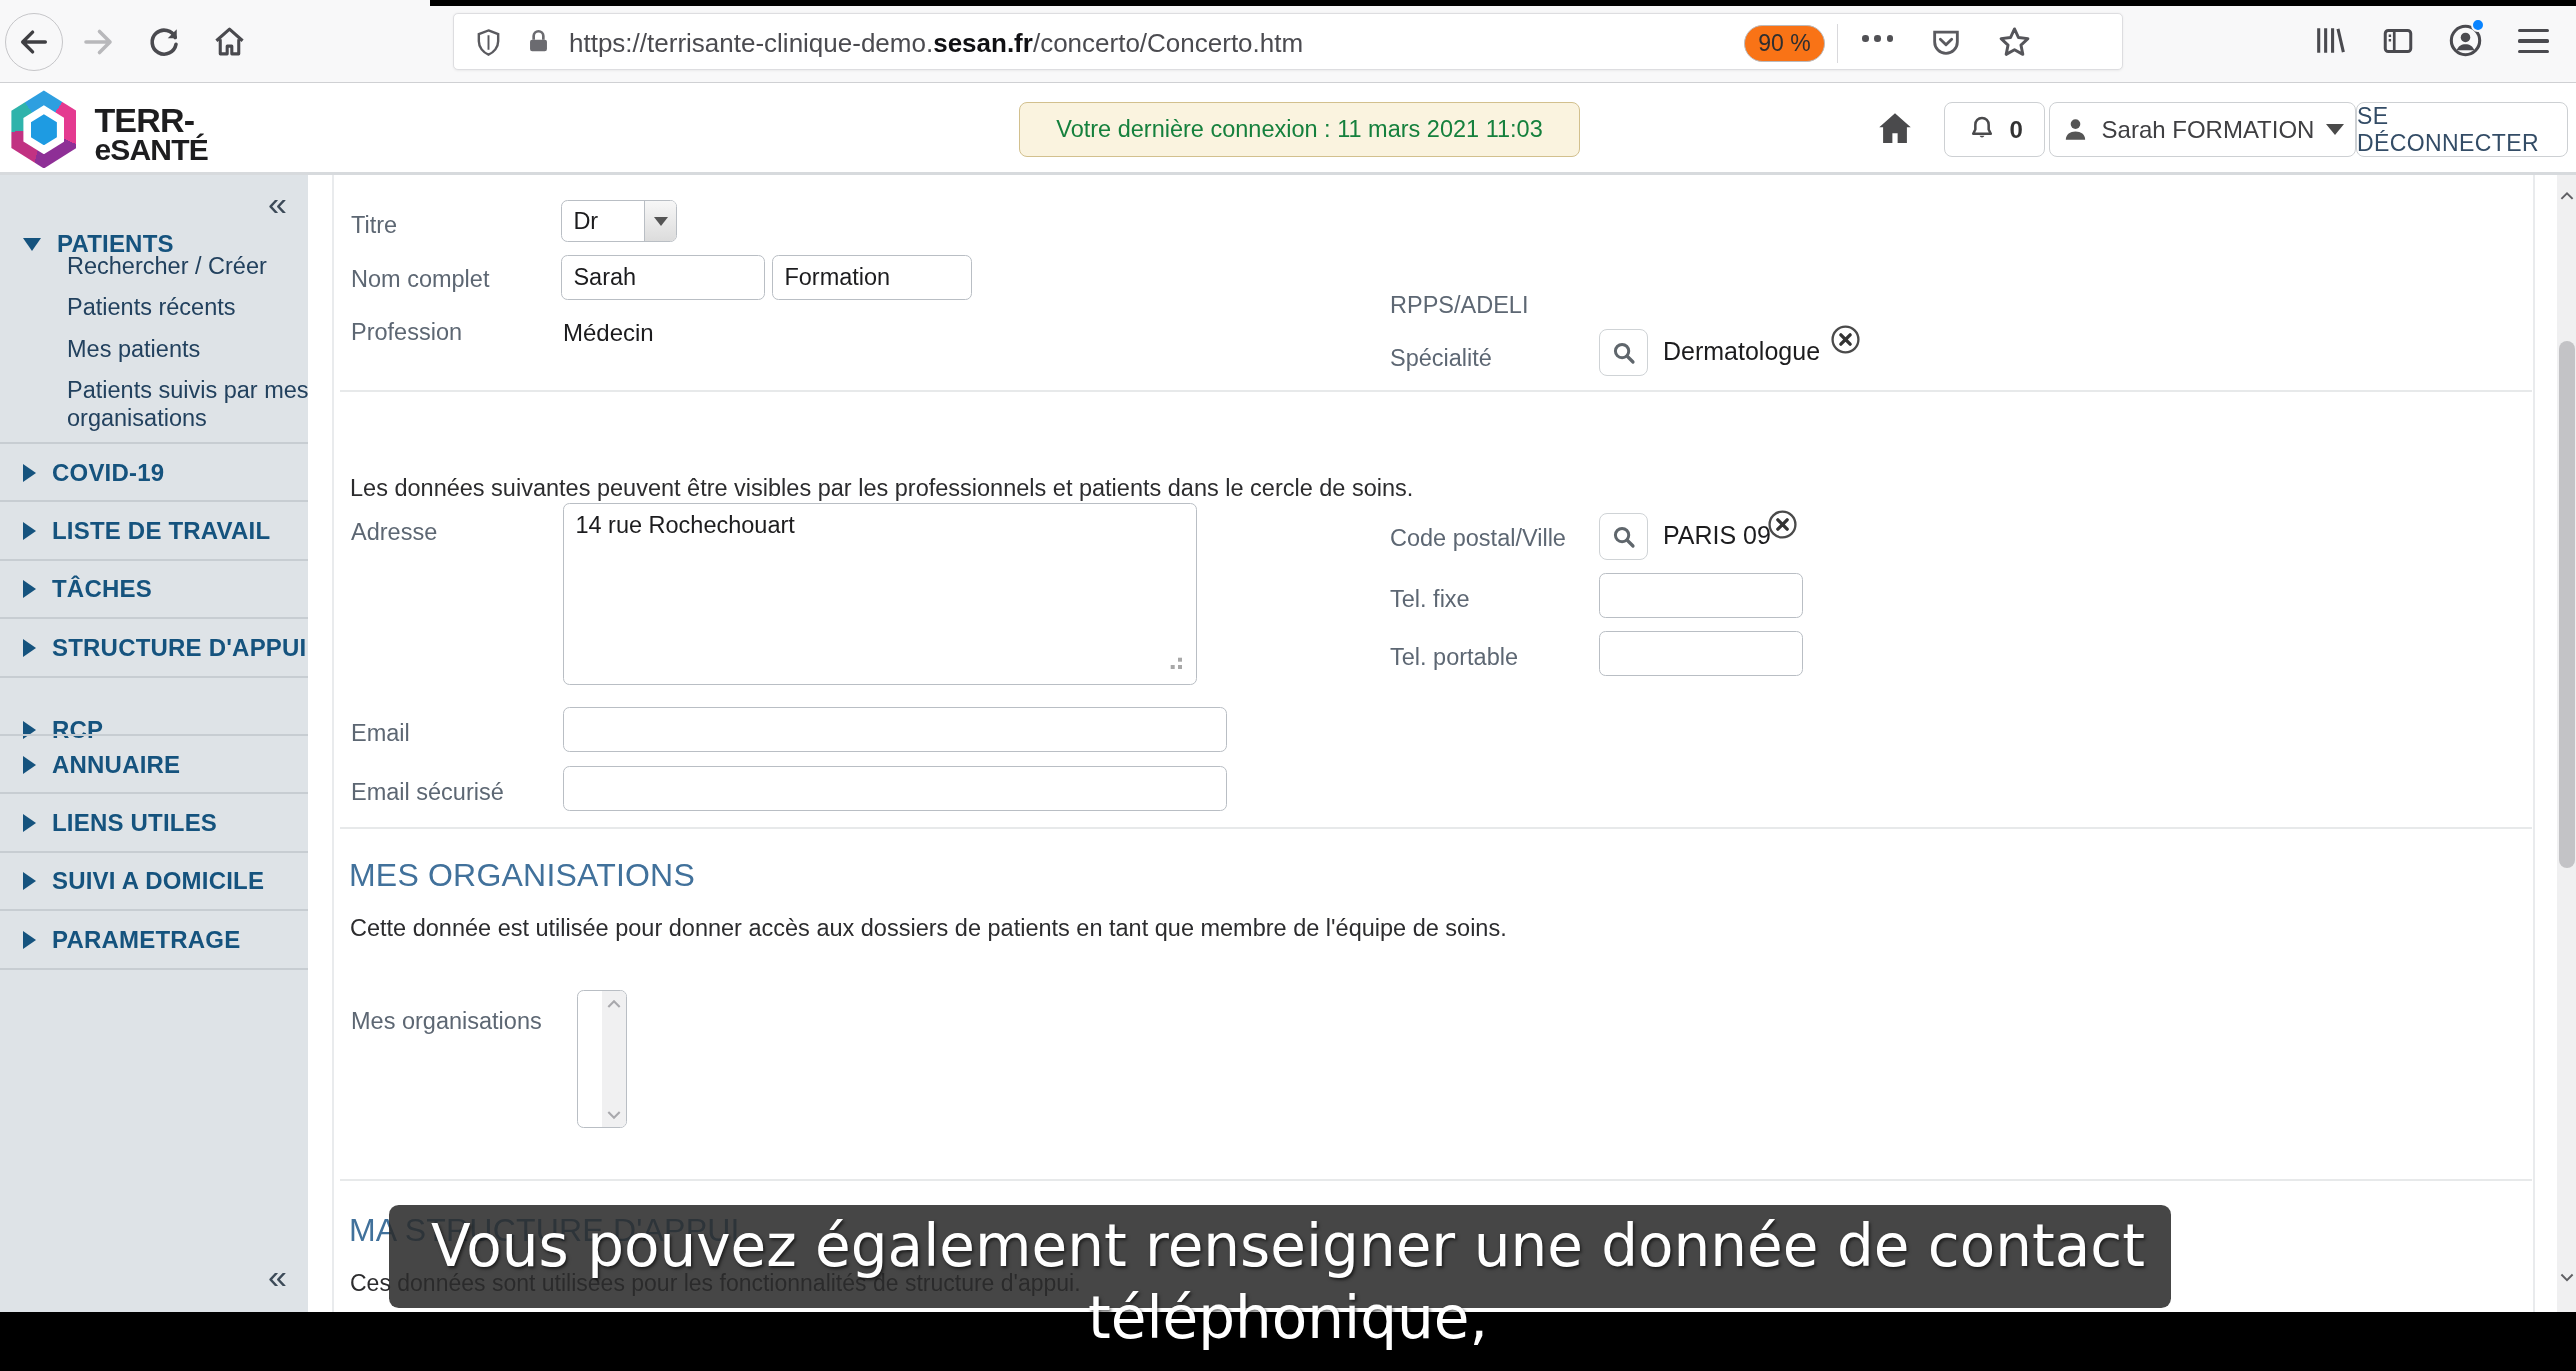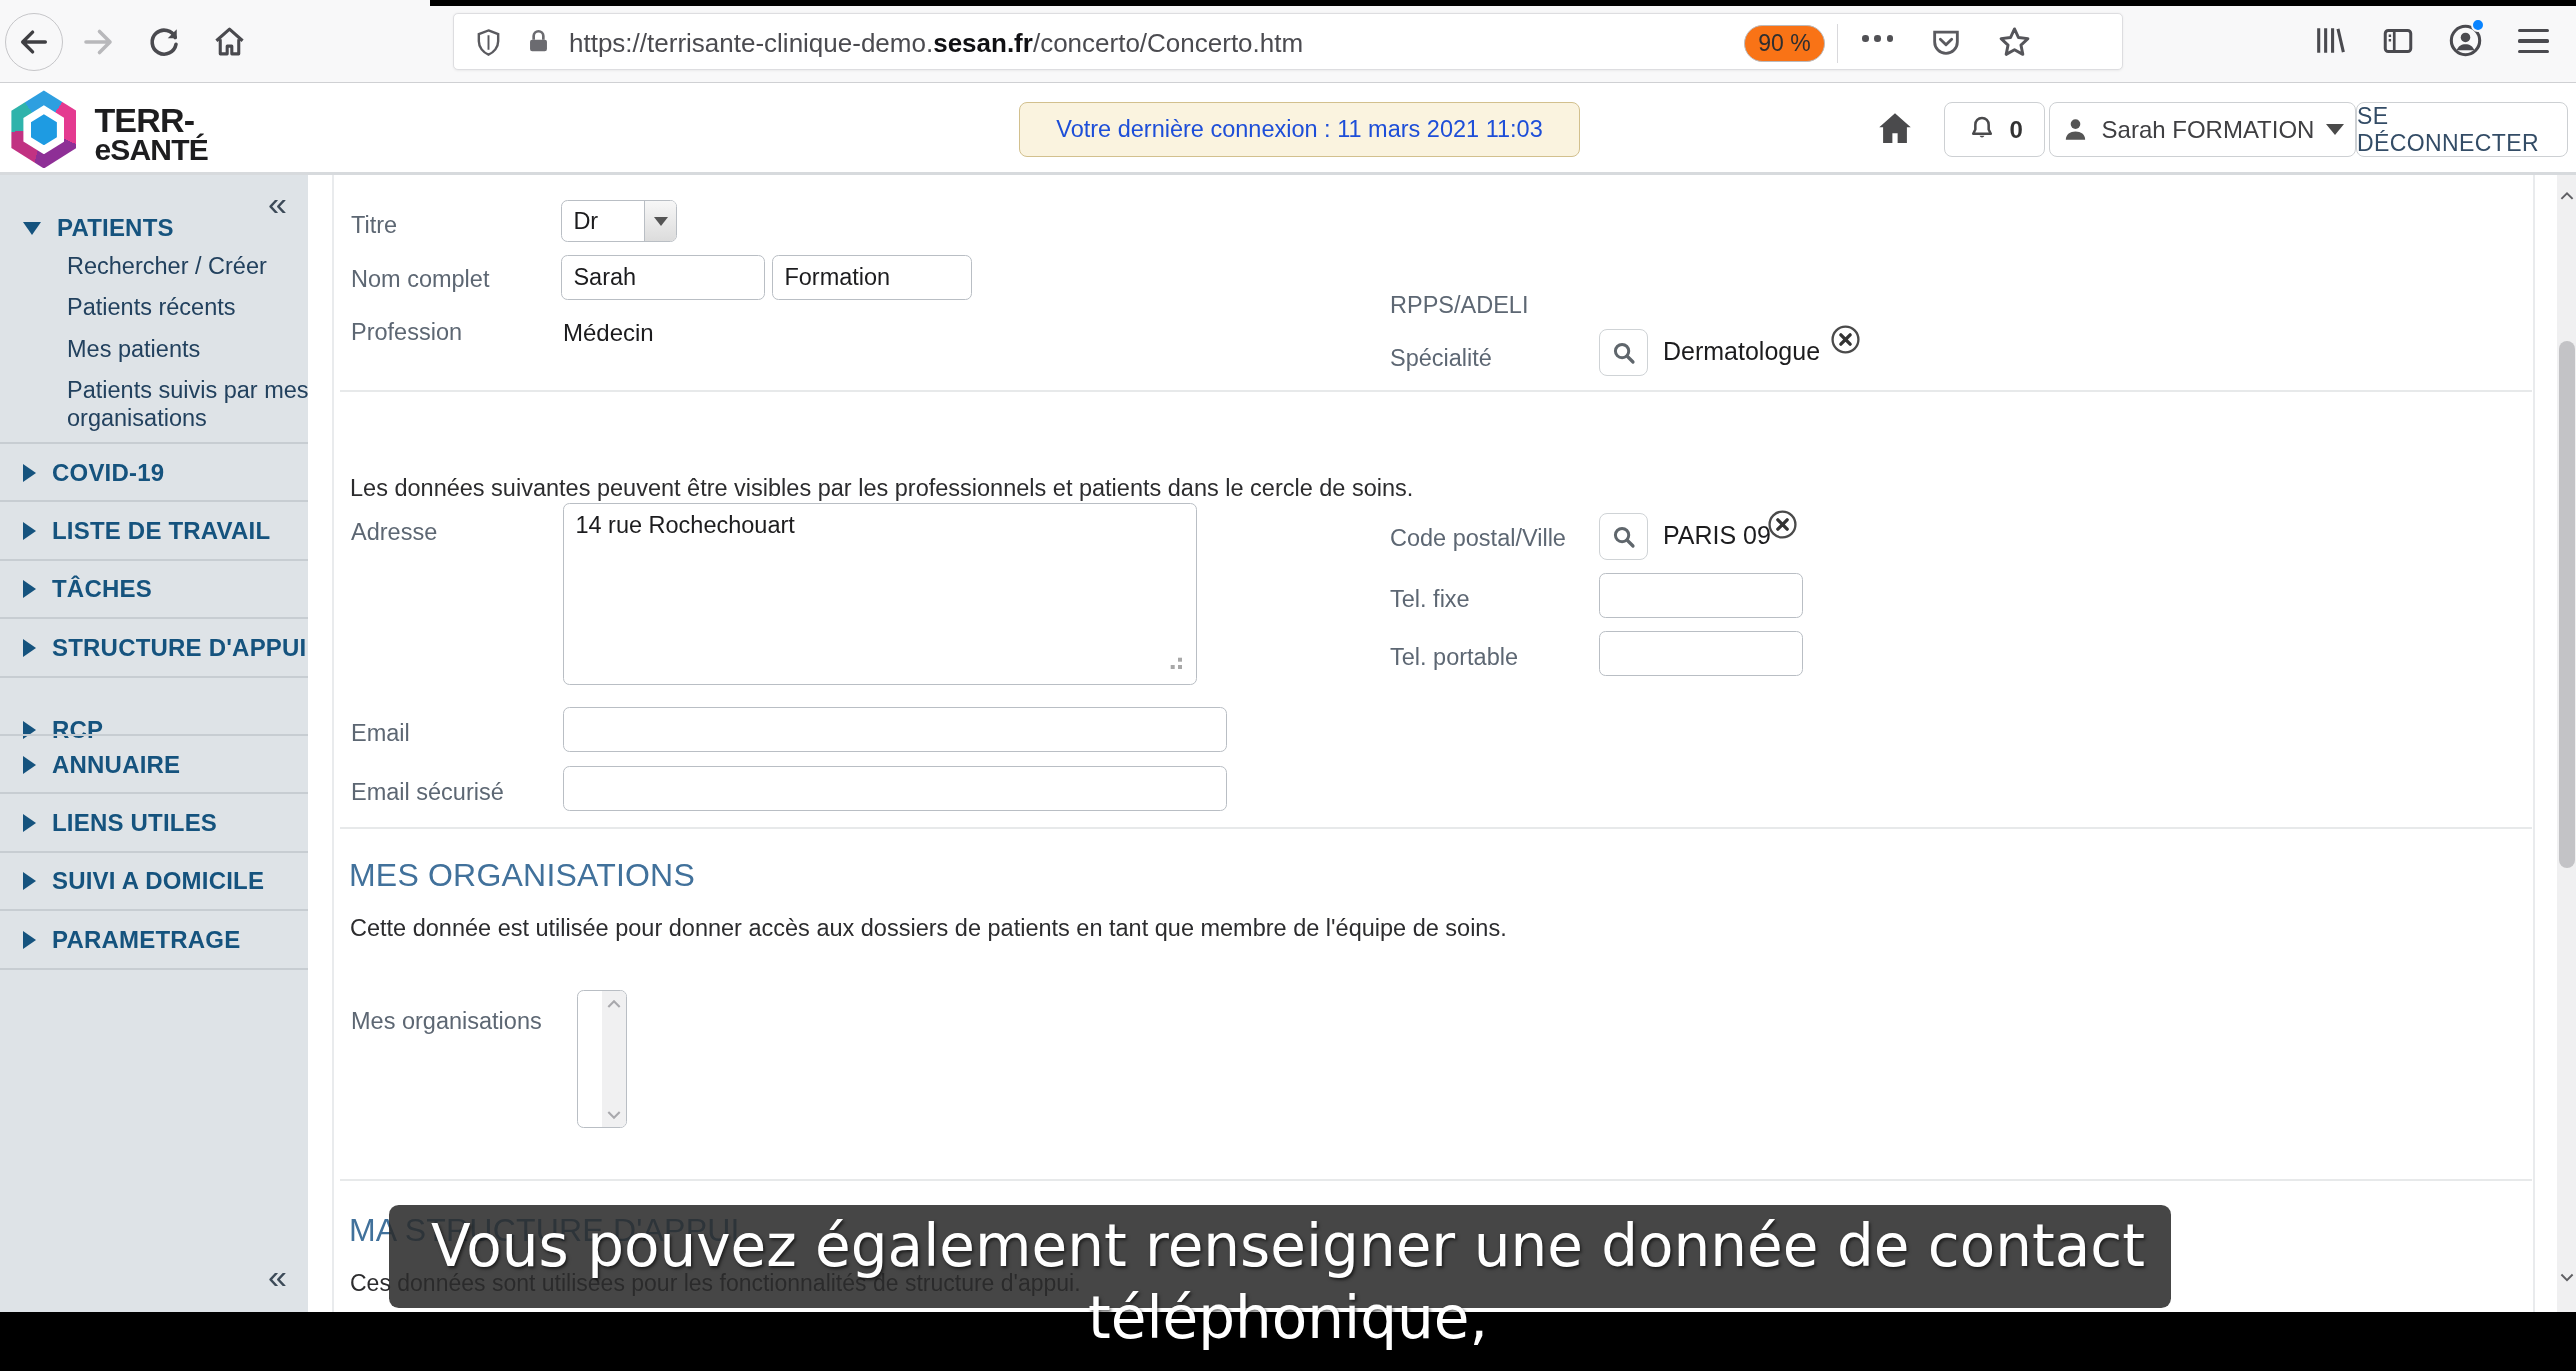--- a/index.html
+++ b/index.html
@@ -31,21 +31,21 @@
 
   
   #appheader { position:absolute; left:0; top:84px; width:2576px; height:91px; background:#fff;
     border-bottom:3.2px solid #d7dadd; }
   .hex { position:absolute; clip-path:polygon(50% 0,100% 26%,100% 74%,50% 100%,0 74%,0 26%); }
   #logo-text { position:absolute; left:83px; top:18px; color:#1d1d1f; font-weight:700; line-height:0.92; letter-spacing:-0.8px;}
   #logo-text .l1 { font-size:34px; }
   #logo-text .l2 { font-size:30px; }
   #banner { position:absolute; left:1019px; top:18px; width:561px; height:55px; background:#faf3df;
     border:1.6px solid #d2c08e; border-radius:8px; display:flex; align-items:center; justify-content:center;
-    font-size:23.5px; color:#1d4ed8; }
+    font-size:23.5px; color:#15803d; }
   .hd-box { position:absolute; top:18px; height:55px; background:#fff; border:1.6px solid #cdd0d3;
     border-radius:8px; display:flex; align-items:center; justify-content:center; gap:11.4px; }
   .caret-down { width:0; height:0; border-left:9px solid transparent; border-right:9px solid transparent;
     border-top:11.4px solid #4a4a4a; }
   #logout { font-size:23px; color:#334c66; letter-spacing:0.4px; }
   #username { font-size:24px; color:#3f3f42; }
   #bellcount { font-size:24px; font-weight:700; color:#333; }
 
   
   #sidebar { position:absolute; left:0; top:175px; width:308px; height:1137px; background:#dee3e7; }
@@ -233,21 +233,21 @@
     <div class="hd-box" style="left:2356px; width:212px;">
       <span id="logout">SE DÉCONNECTER</span>
     </div>
   </div>
 
   <div id="sidebar">
     <div class="side-row" style="top:11.4px; justify-content:flex-end; padding-right:21px;">
       <span class="collapse-g">«</span>
     </div>
 
-    <div class="side-row" style="top:32px; height:42px;">
+    <div class="side-row" style="top:48px; height:42px;">
       <span class="tri-d"></span>
       <span class="sec-label">PATIENTS</span>
     </div>
     <div class="sub-item" style="top:78px;">Rechercher / Créer</div>
     <div class="sub-item" style="top:119px;">Patients récents</div>
     <div class="sub-item" style="top:161px;">Mes patients</div>
     <div class="sub-item" style="top:202px; width:272px;">Patients suivis par mes organisations</div>
 
     <div class="side-sep" style="top:267px;"></div>
     <div class="side-row" style="top:269px; height:57px;">

